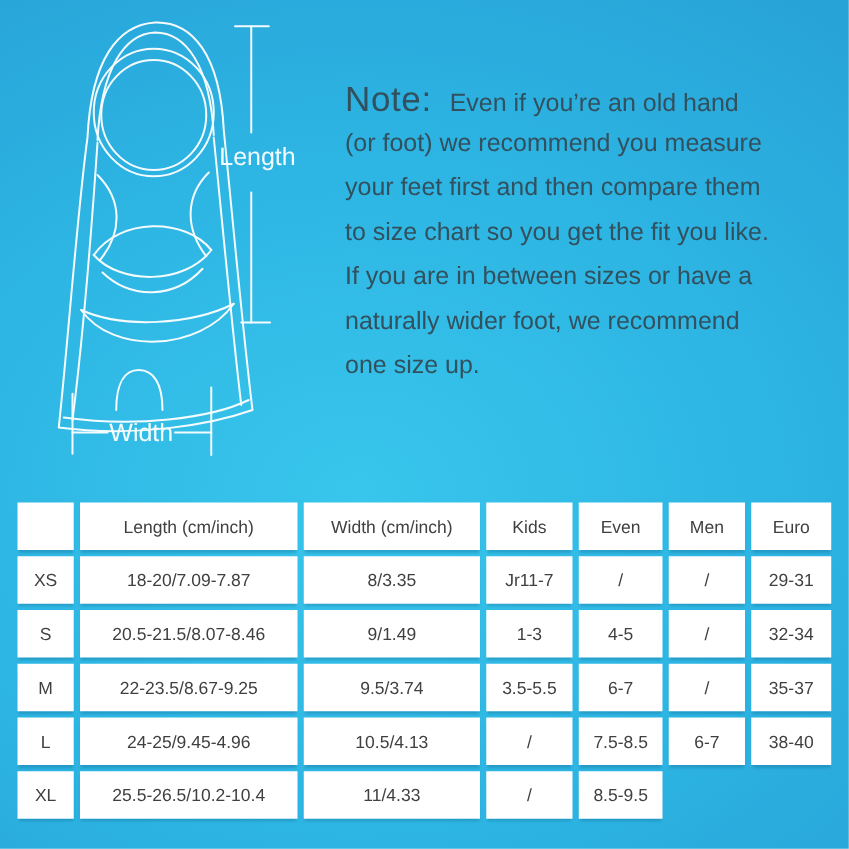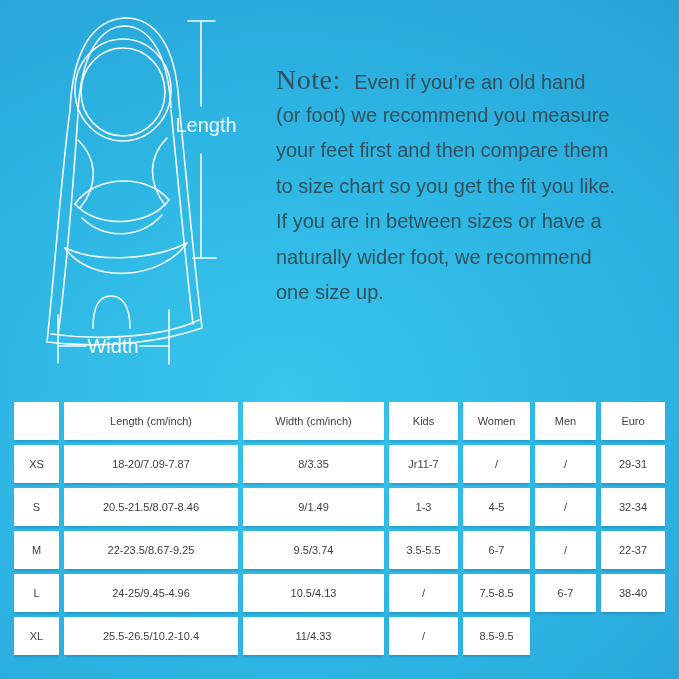--- a/index.html
+++ b/index.html
@@ -7,29 +7,29 @@
     width:679px;height:679px;overflow:hidden;position:relative;
     font-family:"Liberation Sans","DejaVu Sans",sans-serif;
     background:radial-gradient(120% 95% at 42% 58%, #38c6ec 0%, #2cb3e2 45%, #2496cf 100%);
   }
   .fin-svg{position:absolute;left:18px;top:8px;}
   .note{
     position:absolute;left:276px;top:62px;width:400px;
     color:#32505d;font-size:20px;
   }
   .note-line{line-height:35.5px;height:35.5px;white-space:nowrap;}
-  .note-title{font-size:28px;line-height:35.5px;letter-spacing:.5px;margin-right:6px;font-family:Liberation Serif, serif;}
+  .note-title{font-size:28px;line-height:35.5px;letter-spacing:.5px;margin-right:6px;}
   .size-table{
     position:absolute;left:14px;top:402px;width:651px;
     display:grid;
     grid-template-columns:45px 174px 141px 69px 67px 61px 64px;
     grid-auto-rows:38px;gap:5px;
   }
   .cell{
-    background:#ffffff;color:#404040;font-size:11px;
+    background:#ffffff;color:#404040;font-size:14px;
     display:flex;align-items:center;justify-content:center;
     box-shadow:0 3px 2px -1px rgba(15,85,125,.28);
     white-space:nowrap;
   }
 </style>
 </head>
 <body>
 
 <svg class="fin-svg" width="232" height="372" viewBox="0 0 232 372" fill="none" stroke="#ffffff" stroke-width="1.6" stroke-linecap="round" stroke-linejoin="round" opacity="0.95">
 
@@ -76,21 +76,21 @@
     <div class="note-line">If you are in between sizes or have a</div>
     <div class="note-line">naturally wider foot, we recommend</div>
     <div class="note-line">one size up.</div>
   </div>
 
 <div class="size-table">
     <div class="cell"></div>
     <div class="cell">Length (cm/inch)</div>
     <div class="cell">Width (cm/inch)</div>
     <div class="cell">Kids</div>
-    <div class="cell">Women</div>
+    <div class="cell">Even</div>
     <div class="cell">Men</div>
     <div class="cell">Euro</div>
     <div class="cell">XS</div>
     <div class="cell">18-20/7.09-7.87</div>
     <div class="cell">8/3.35</div>
     <div class="cell">Jr11-7</div>
     <div class="cell">/</div>
     <div class="cell">/</div>
     <div class="cell">29-31</div>
     <div class="cell">S</div>
@@ -99,21 +99,21 @@
     <div class="cell">1-3</div>
     <div class="cell">4-5</div>
     <div class="cell">/</div>
     <div class="cell">32-34</div>
     <div class="cell">M</div>
     <div class="cell">22-23.5/8.67-9.25</div>
     <div class="cell">9.5/3.74</div>
     <div class="cell">3.5-5.5</div>
     <div class="cell">6-7</div>
     <div class="cell">/</div>
-    <div class="cell">22-37</div>
+    <div class="cell">35-37</div>
     <div class="cell">L</div>
     <div class="cell">24-25/9.45-4.96</div>
     <div class="cell">10.5/4.13</div>
     <div class="cell">/</div>
     <div class="cell">7.5-8.5</div>
     <div class="cell">6-7</div>
     <div class="cell">38-40</div>
     <div class="cell">XL</div>
     <div class="cell">25.5-26.5/10.2-10.4</div>
     <div class="cell">11/4.33</div>

